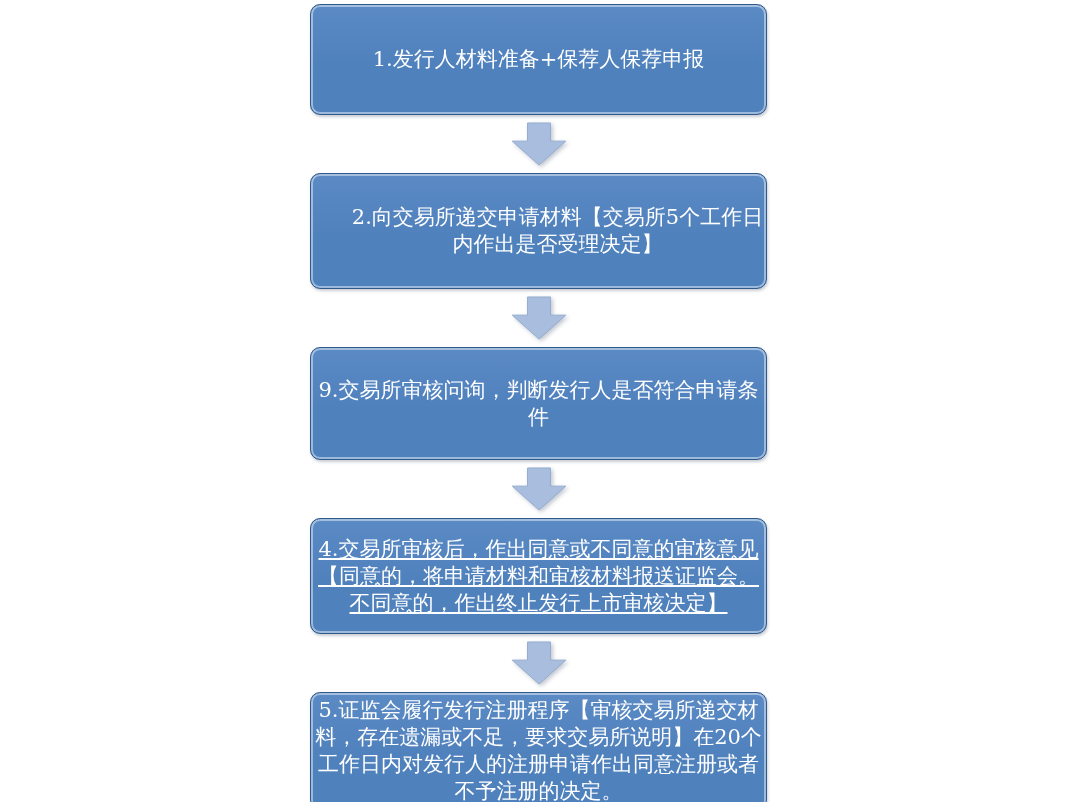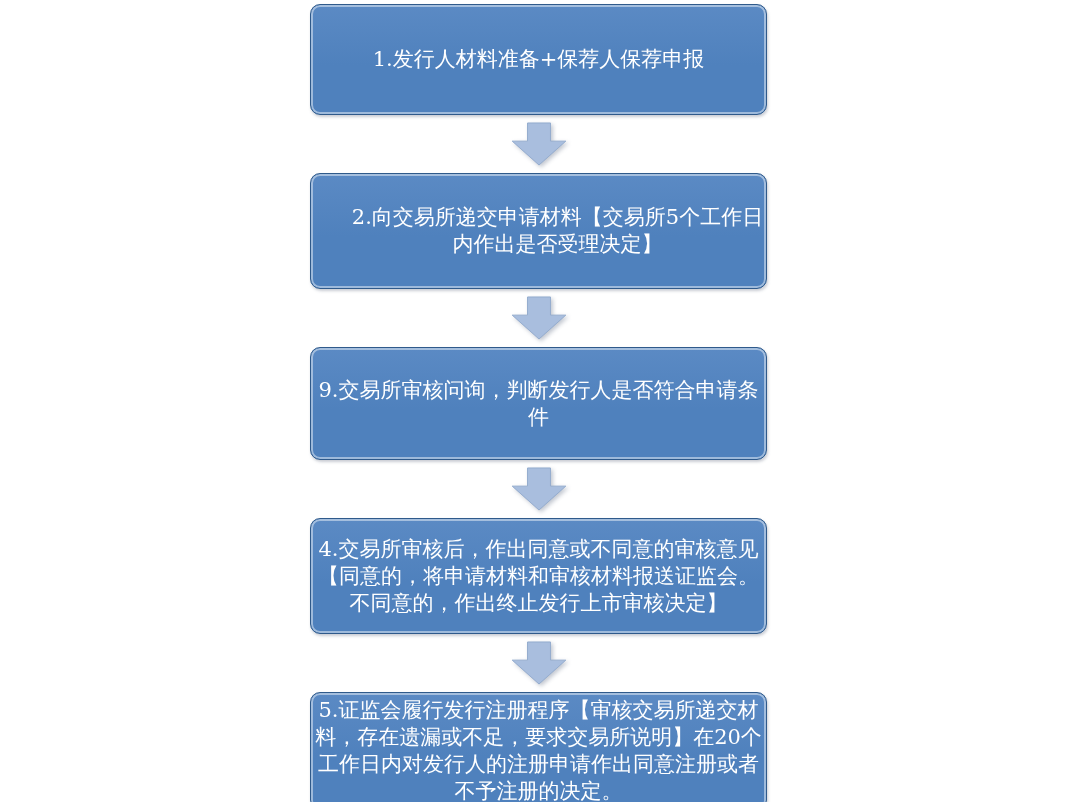--- a/index.html
+++ b/index.html
@@ -37,21 +37,21 @@
     line-height: 27px;
     display: flex;
     align-items: center;
     justify-content: center;
     text-align: center;
     padding: 4px 2px;
   }
   .step.h1 { min-height: 111px; }
   .step.h2 { min-height: 116px; padding-left: 40px; }
   .step.h3 { min-height: 113px; }
-  .step.h4 { min-height: 116px; }
+  .step.h4 { min-height: 116px; text-decoration: underline; }
   .step.h5 { min-height: 114px; }
   .step-label {
     display: block;
     width: 100%;
   }
   .down-arrow {
     margin: 7px auto;
     display: block;
     filter: drop-shadow(2px 2px 2px rgba(120,130,150,0.45));
   }

